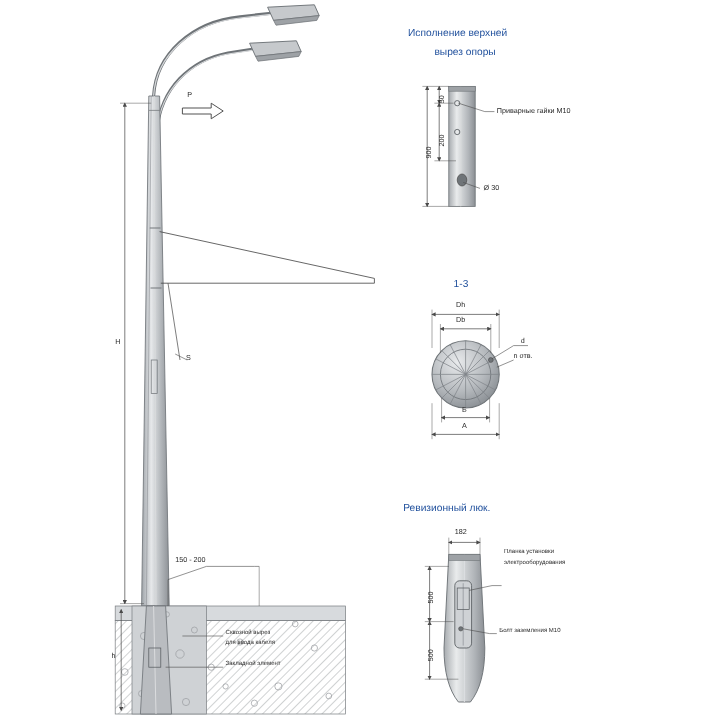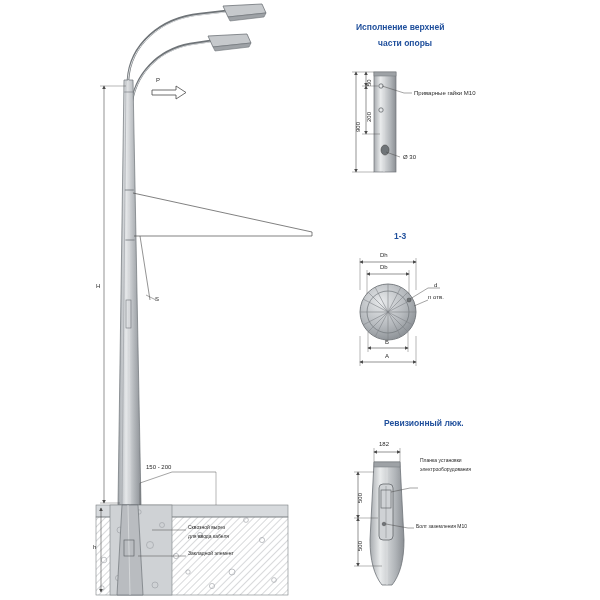--- a/index.html
+++ b/index.html
@@ -7,21 +7,21 @@
     width:600px;height:600px;
     background:#ffffff;
     font-family:"Liberation Sans", sans-serif;
     color:#1b1b1b;
     overflow:hidden;
     position:relative;
   }
   .canvas{position:absolute;left:0;top:0;width:600px;height:600px;}
   .lbl{position:absolute;font-size:6px;color:#2a2a2a;white-space:nowrap;line-height:1;}
   .lbl.sm{font-size:5px;}
-  .head{position:absolute;font-size:8.5px;font-weight:bold;color:#1f4f9c;white-space:nowrap;margin-left:16px;}
+  .head{position:absolute;font-size:8.5px;font-weight:normal;color:#1f4f9c;white-space:nowrap;}
   .vert{transform:rotate(-90deg);transform-origin:left top;}
   svg{position:absolute;left:0;top:0;pointer-events:none;}
 </style>
 </head>
 <body>
 
 <svg class="canvas" width="600" height="600" viewBox="0 0 600 600">
   <defs>
     <linearGradient id="poleGrad" x1="0" y1="0" x2="1" y2="0">
       <stop offset="0%" stop-color="#9fa4a9"></stop>
@@ -211,23 +211,23 @@
     <line x1="354" y1="566" x2="382" y2="566" stroke="#4a4a4a" stroke-width="0.4"></line>
 
     <line x1="391" y1="492" x2="410" y2="488" stroke="#4a4a4a" stroke-width="0.5"></line>
     <line x1="410" y1="488" x2="418" y2="488" stroke="#4a4a4a" stroke-width="0.5"></line>
     <line x1="386" y1="524" x2="408" y2="528" stroke="#4a4a4a" stroke-width="0.5"></line>
     <line x1="408" y1="528" x2="414" y2="528" stroke="#4a4a4a" stroke-width="0.5"></line>
   </g>
 </svg>
 
 <div class="head" style="left:340px;top:22px;">Исполнение верхней</div>
-<div class="head" style="left:362px;top:38px;">части опоры</div>
+<div class="head" style="left:362px;top:38px;">вырез опоры</div>
 <div class="head" style="left:378px;top:231px;">1-3</div>
-<div class="head" style="left:368px;top:418px;text-align:right;">Ревизионный люк.</div>
+<div class="head" style="left:336px;top:418px;text-align:right;">Ревизионный люк.</div>
 
 <div class="lbl" style="left:156px;top:77px;">P</div>
 <div class="lbl" style="left:96px;top:283px;">H</div>
 <div class="lbl" style="left:155px;top:296px;">S</div>
 <div class="lbl" style="left:93px;top:544px;">h</div>
 <div class="lbl" style="left:146px;top:464px;">150 - 200</div>
 <div class="lbl sm" style="left:188px;top:525px;">Сквозной вырез</div>
 <div class="lbl sm" style="left:188px;top:534px;">для ввода кабеля</div>
 <div class="lbl sm" style="left:188px;top:551px;">Закладной элемент</div>
 

